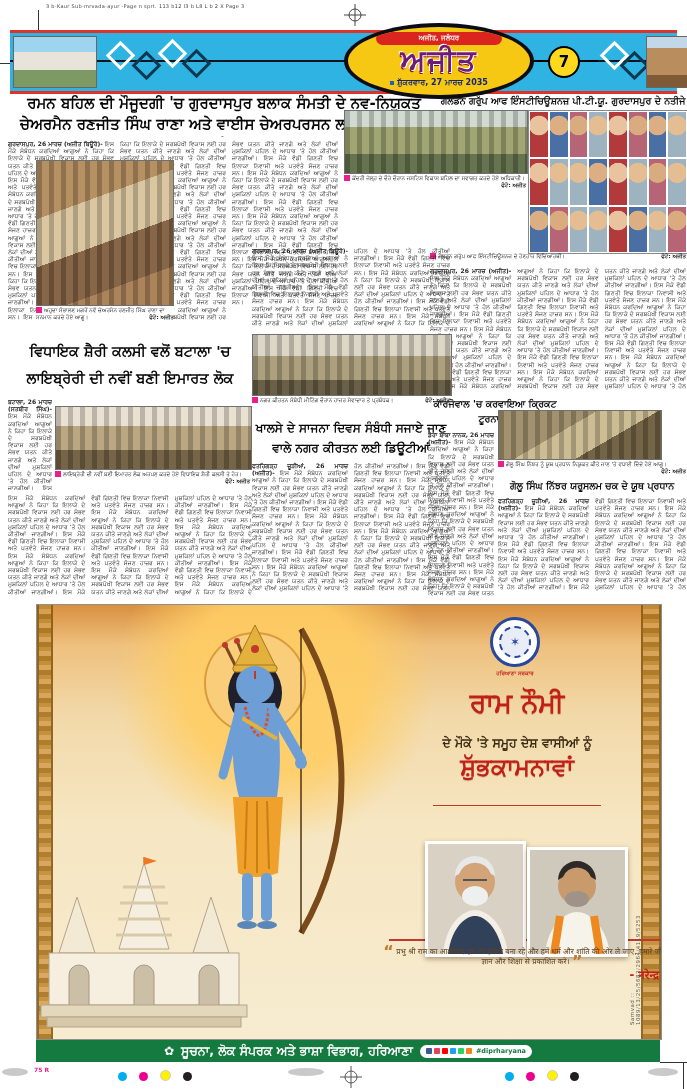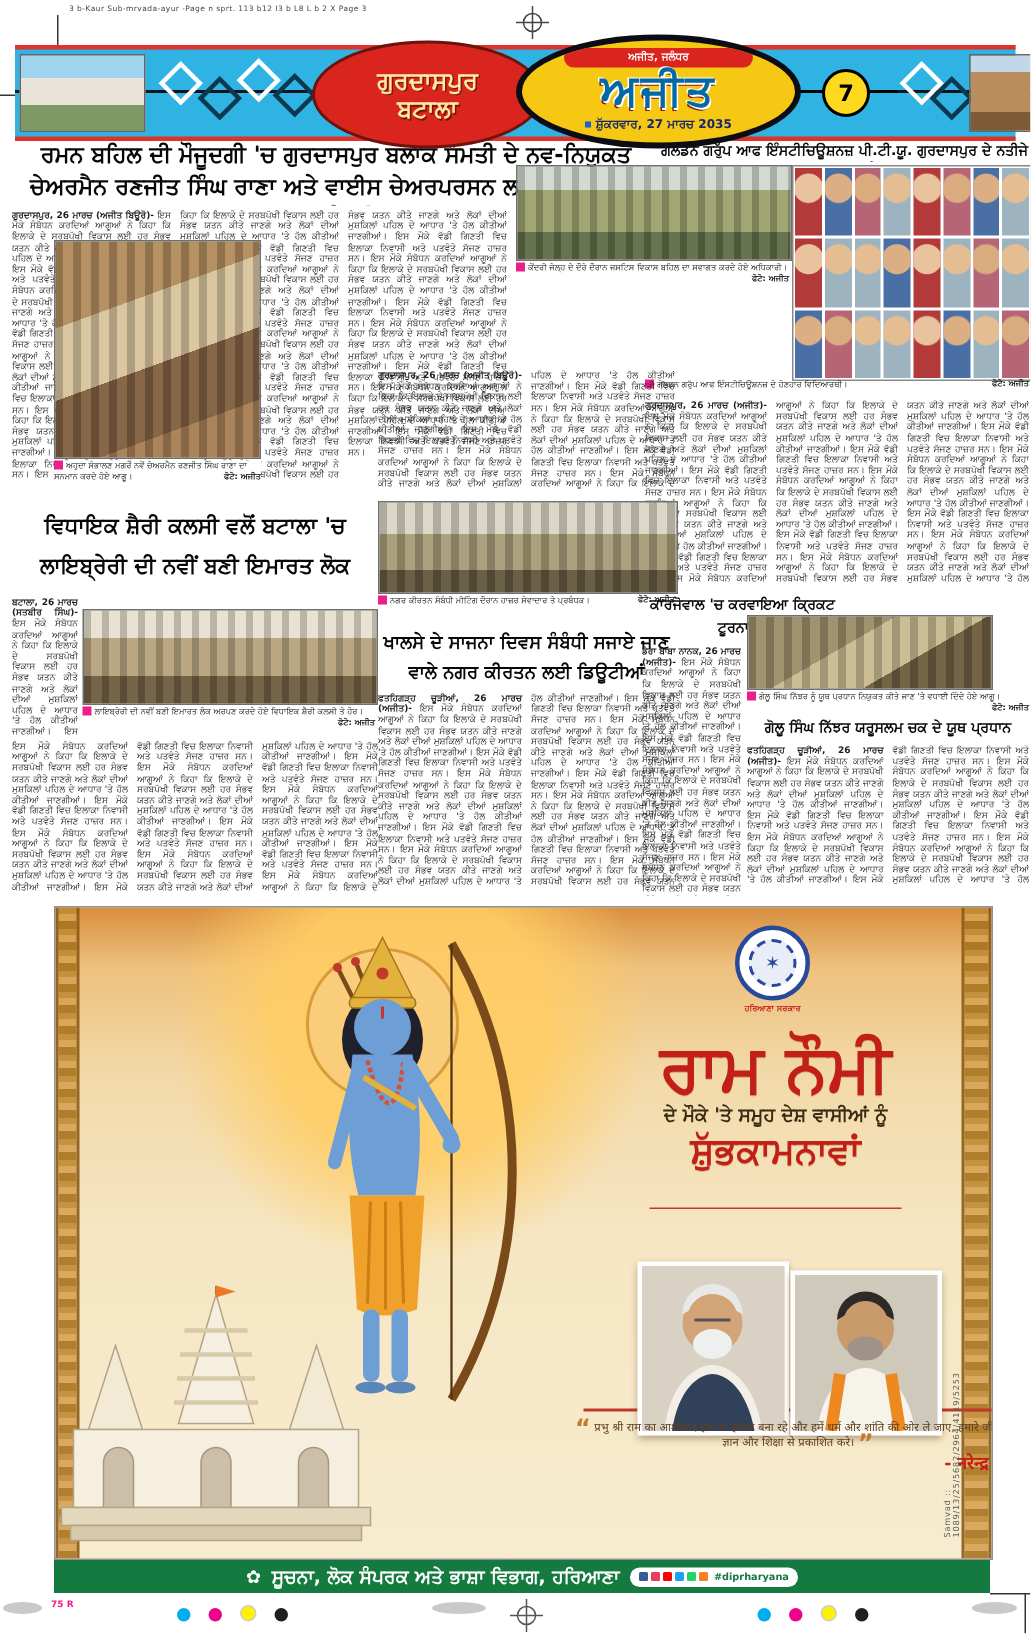--- a/index.html
+++ b/index.html
@@ -22,21 +22,21 @@
   .mp-right{background:linear-gradient(180deg,#c2d8e8 0 22%,#b98d5e 22% 75%,#7e5a36 75% 100%);}
   .red-oval{background:#d9251d;border:2px solid #6e120d;border-radius:50%;
             display:flex;flex-direction:column;align-items:center;justify-content:center;
             color:#ffe9a0;font-weight:bold;font-size:16px;line-height:19px;text-align:center;
             text-shadow:1px 1px 0 #7a1410;}
   .name-oval{background:#0c0c14;border-radius:50%;}
   .name-oval-in{position:absolute;left:4px;top:4px;right:4px;bottom:4px;background:#f6c713;
             border-radius:50%;overflow:hidden;text-align:center;}
   .tagline{position:absolute;left:28px;right:28px;top:5px;height:13px;background:#d9251d;
             border-radius:7px;color:#fff;font-size:7px;font-weight:bold;line-height:13px;}
-  .papername{position:absolute;left:0;right:0;top:16px;font-size:29px;font-weight:bold;color:#0369a1;
+  .papername{position:absolute;left:0;right:0;top:16px;font-size:29px;font-weight:bold;color:#701a75;
             text-shadow:1px 1px 0 #fff,-1px -1px 0 #fff,0 2px 0 #8a1208;letter-spacing:2px;}
   .dateline-m{position:absolute;left:0;right:0;bottom:7px;font-size:8px;font-weight:bold;color:#15276e;}
   .bluedot{display:inline-block;width:4px;height:4px;background:#1763c9;margin-right:3px;}
   .pgcirc{width:28px;height:28px;border-radius:50%;background:#ffd91d;border:2.5px solid #000;
           display:flex;align-items:center;justify-content:center;font-weight:bold;font-size:15px;color:#000;}
   
   .h{font-weight:bold;color:#070707;text-align:center;}
   .body{font-size:6px;line-height:7.2px;text-align:justify;color:#1c1c1c;overflow:hidden;}
   .cols2{column-count:2;column-gap:6px;}
   .cols3{column-count:3;column-gap:6px;}
@@ -109,24 +109,20 @@
       </svg>
   </div>
 
   <div class="abs mast">
     <div class="abs mast-mid"></div>
     <div class="abs mphoto mp-left" style="left:3px;top:3px;width:82px;height:50px;"></div>
     <div class="abs dia" style="left:100px;top:12px;"></div>
     <div class="abs dia dark" style="left:126px;top:22px;"></div>
     <div class="abs dia" style="left:152px;top:10px;"></div>
     <div class="abs dia dark" style="left:176px;top:20px;"></div>
-    <div class="abs red-oval" style="left:198px;top:-6px;width:150px;height:68px;z-index:2;">
-      <span>ਗੁਰਦਾਸਪੁਰ</span>
-      <span>ਬਟਾਲਾ</span>
-    </div>
     <div class="abs name-oval" style="left:334px;top:-10px;width:190px;height:76px;z-index:3;">
       <div class="name-oval-in">
         <div class="tagline">ਅਜੀਤ, ਜਲੰਧਰ</div>
         <div class="papername">ਅਜੀਤ</div>
         <div class="dateline-m"><span class="bluedot"></span><span>ਸ਼ੁੱਕਰਵਾਰ, 27 ਮਾਰਚ 2035</span></div>
       </div>
     </div>
     <div class="abs cropline" style="left:524px;top:27px;width:16px;height:2px;background:#000;"></div>
     <div class="abs pgcirc" style="left:538px;top:13px;z-index:2;">
         <span>7</span>
@@ -286,21 +282,21 @@
         <rect x="8" y="160" width="194" height="10" fill="#d6c8a8" stroke="#b3a488"></rect>
       </svg>
     </div>
 
     <div class="abs" style="left:438px;top:12px;width:80px;display:flex;flex-direction:column;align-items:center;gap:3px;">
       <div class="emblem">
         <div class="emblem-inner">✶</div>
       </div>
       <div class="emblem-label">ਹਰਿਆਣਾ ਸਰਕਾਰ</div>
     </div>
-    <div class="abs ad-title" style="left:340px;top:82px;width:280px;font-size:44px;">ਰਾਮ ਨੌਮੀ</div>
+    <div class="abs ad-title" style="left:340px;top:82px;width:280px;font-size:27px;">ਰਾਮ ਨੌਮੀ</div>
     <div class="abs ad-sub" style="left:340px;top:130px;width:280px;font-size:12.5px;">ਦੇ ਮੌਕੇ 'ਤੇ ਸਮੂਹ ਦੇਸ਼ ਵਾਸੀਆਂ ਨੂੰ</div>
     <div class="abs ad-title" style="left:340px;top:148px;width:280px;font-size:24px;">ਸ਼ੁੱਭਕਾਮਨਾਵਾਂ</div>
     <div class="abs divider" style="left:396px;top:200px;width:168px;"></div>
 
     <div class="abs divider" style="left:352px;top:334px;width:292px;height:2px;"></div>
     <div class="abs portrait" style="left:388px;top:236px;width:95px;height:110px;">
       <svg width="95" height="110" viewBox="0 0 95 110">
         <rect width="95" height="110" fill="#d9d2c4"></rect>
         <circle cx="47" cy="38" r="20" fill="#d2a478"></circle>
         <path d="M27 32 a20 20 0 0 1 40 0 l-4 -2 a17 17 0 0 0 -32 0 Z" fill="#e8e8e8"></path>

